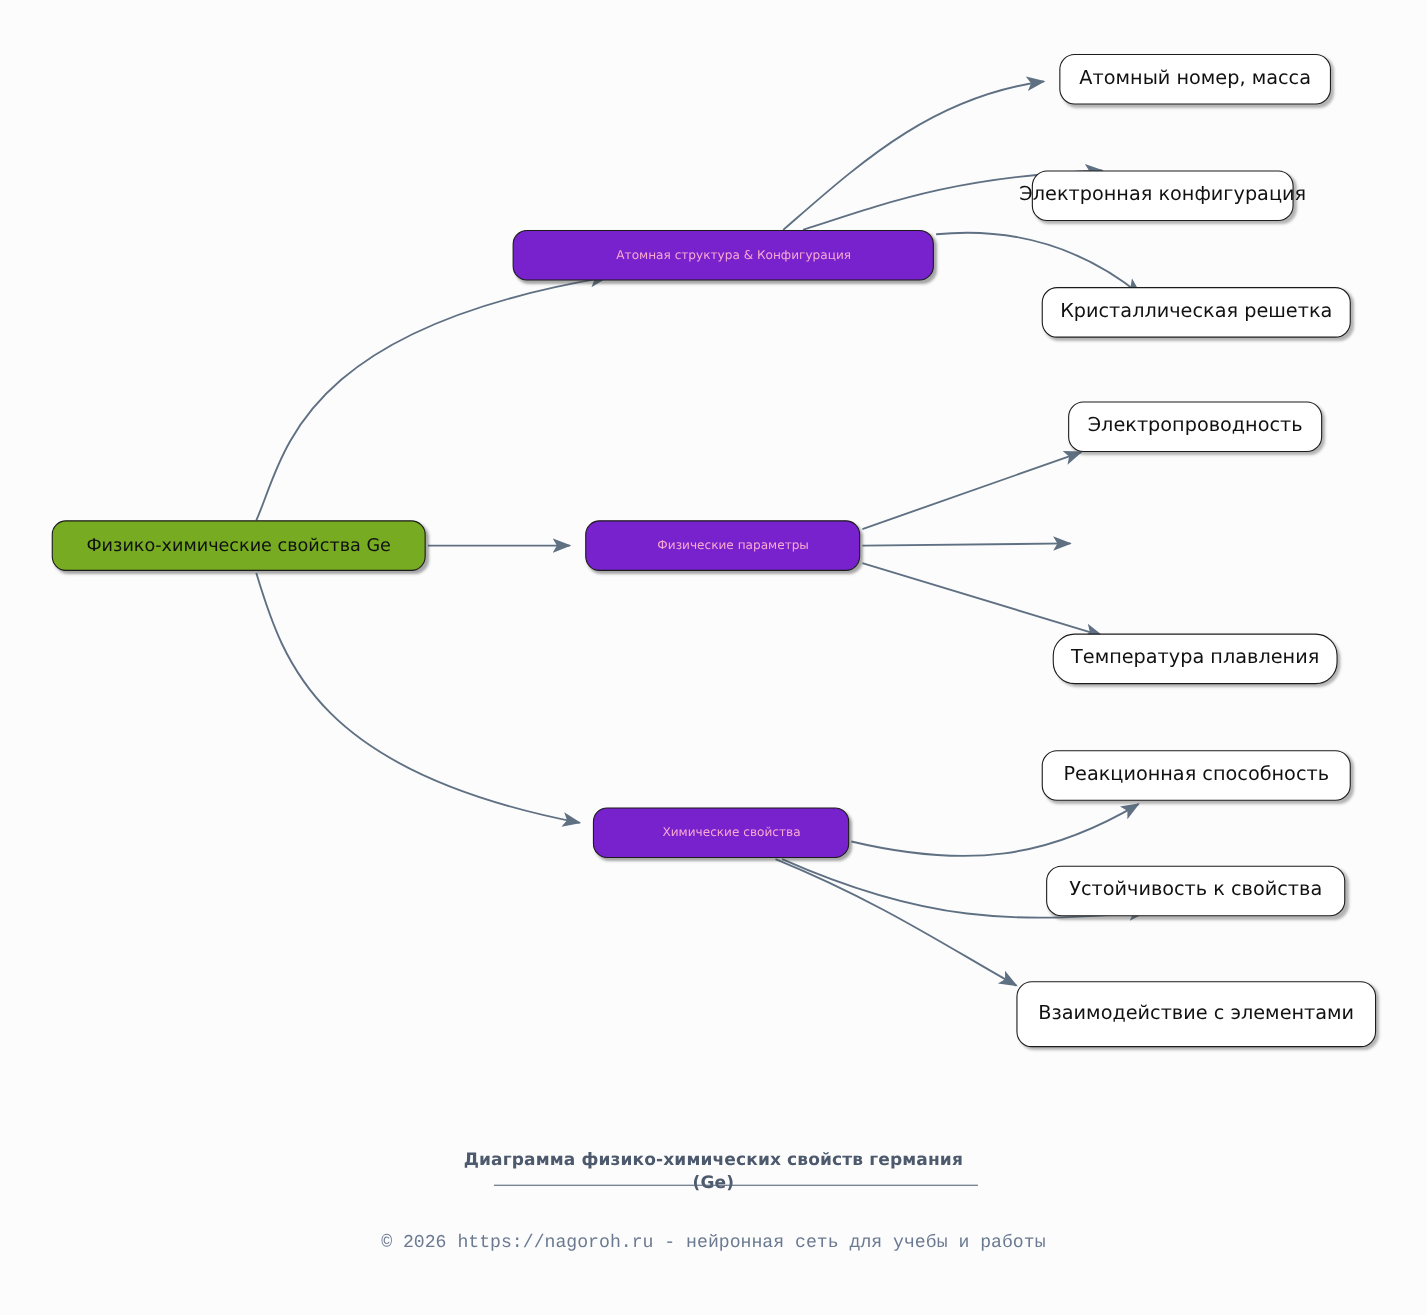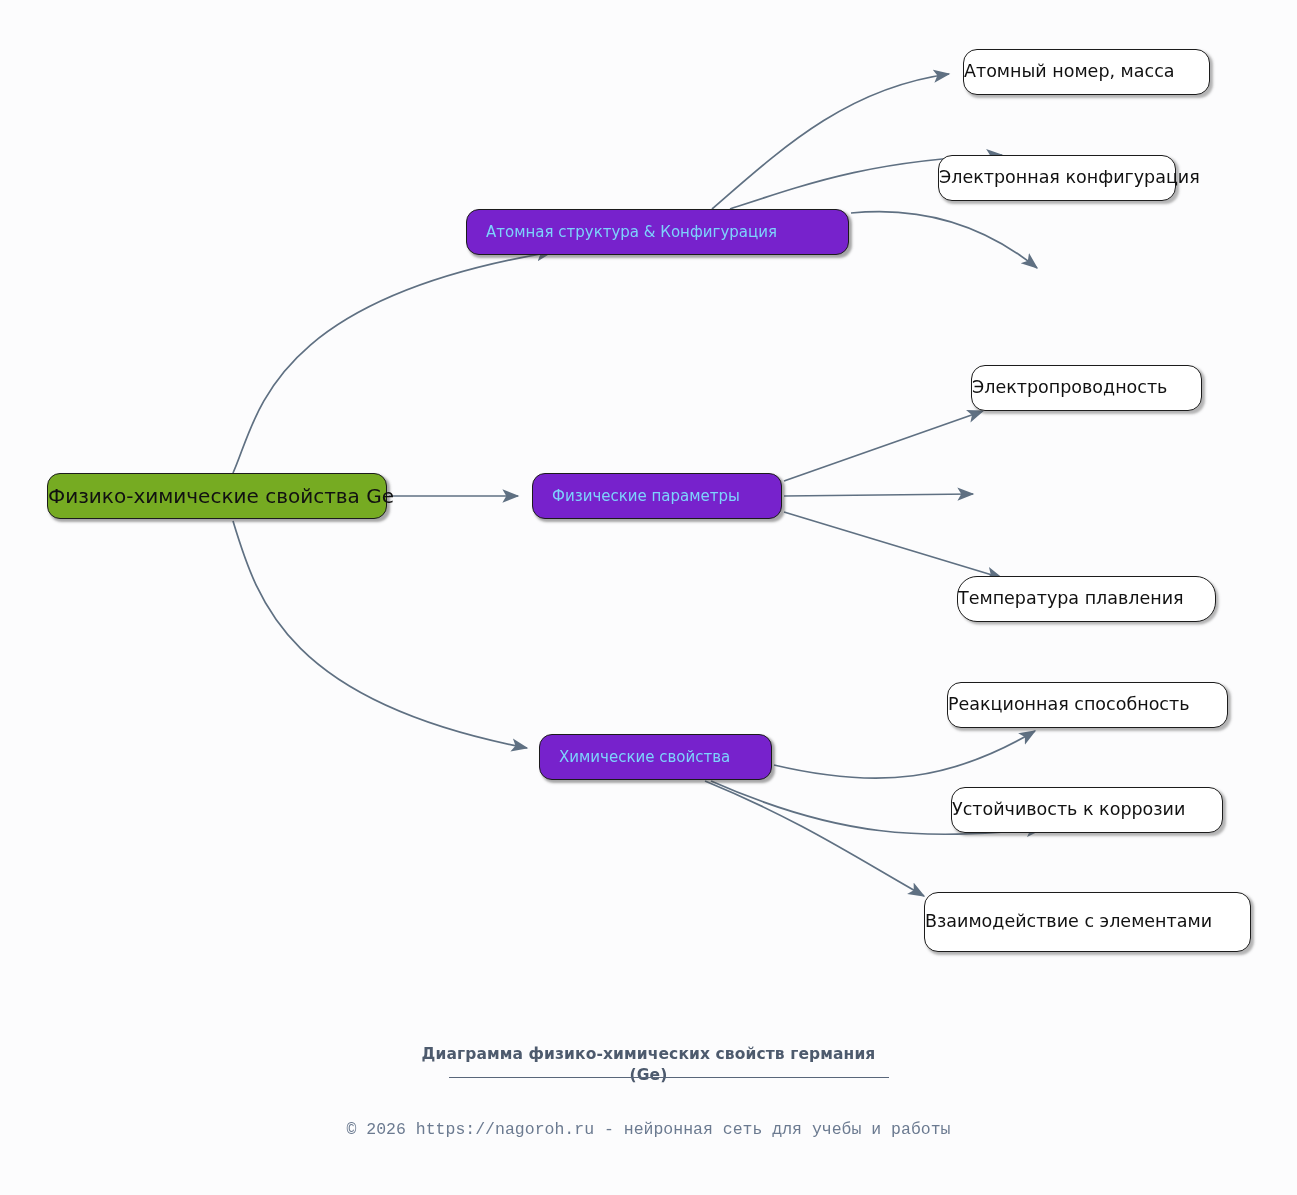--- a/index.html
+++ b/index.html
@@ -22,38 +22,39 @@
     top: 0;
     width: 1297px;
     height: 1195px;
     pointer-events: none;
   }
   .node {
     position: absolute;
     box-sizing: border-box;
     display: flex;
     align-items: center;
+    justify-content: center;
     text-align: center;
     white-space: nowrap;
     line-height: 1.1;
   }
   .node-root {
     background: #76ab22;
     border: 1.6px solid #1b1b1b;
     border-radius: 13px;
     color: #111111;
-    font-size: 20px;
+    font-size: 16px;
     box-shadow: 2.5px 2.5px 2.5px rgba(60,60,60,0.45);
   }
   .node-branch {
     background: #7722cc;
     border: 1.6px solid #1b1b1b;
     border-radius: 13px;
-    color: #7dd3fc;
-    font-size: 15px;
+    color: #f9a8d4;
+    font-size: 11px;
     box-shadow: 2.5px 2.5px 2.5px rgba(60,60,60,0.45);
     padding-left: 19px;
   }
   .node-leaf {
     background: #ffffff;
     border: 1.7px solid #1c1c1c;
     border-radius: 14px;
     color: #111111;
     font-size: 17.5px;
     box-shadow: 2.5px 2.5px 2.5px rgba(70,70,70,0.40);
@@ -126,39 +127,42 @@
 
   <div class="node node-branch" style="left:466px; top:209px; width:383px; height:46px;">
     <span>Атомная структура &amp; Конфигурация</span>
   </div>
   <div class="node node-leaf" style="left:963px; top:49px; width:247px; height:46px;">
     <span>Атомный номер, масса</span>
   </div>
   <div class="node node-leaf" style="left:938px; top:155px; width:238px; height:46px;">
     <span>Электронная конфигурация</span>
   </div>
+  <div class="node node-leaf" style="left:947px; top:261px; width:281px; height:46px;">
+    <span>Кристаллическая решетка</span>
+  </div>
 
   <div class="node node-branch" style="left:532px; top:473px; width:250px; height:46px;">
     <span>Физические параметры</span>
   </div>
   <div class="node node-leaf" style="left:971px; top:365px; width:231px; height:46px;">
     <span>Электропроводность</span>
   </div>
   <div class="node node-leaf" style="left:957px; top:576px; width:259px; height:46px;border-radius:20px;">
     <span>Температура плавления</span>
   </div>
 
   <div class="node node-branch" style="left:539px; top:734px; width:233px; height:46px;">
     <span>Химические свойства</span>
   </div>
   <div class="node node-leaf" style="left:947px; top:682px; width:281px; height:46px;">
     <span>Реакционная способность</span>
   </div>
   <div class="node node-leaf" style="left:951px; top:787px; width:272px; height:46px;">
-    <span>Устойчивость к коррозии</span>
+    <span>Устойчивость к свойства</span>
   </div>
   <div class="node node-leaf" style="left:924px; top:892px; width:327px; height:60px;">
     <span>Взаимодействие с элементами</span>
   </div>
 
   <div class="footer-block" id="footer-title">
     <div>Диаграмма физико-химических свойств германия</div>
     <div>(Ge)</div>
   </div>
   <div id="footer-rule"></div>

